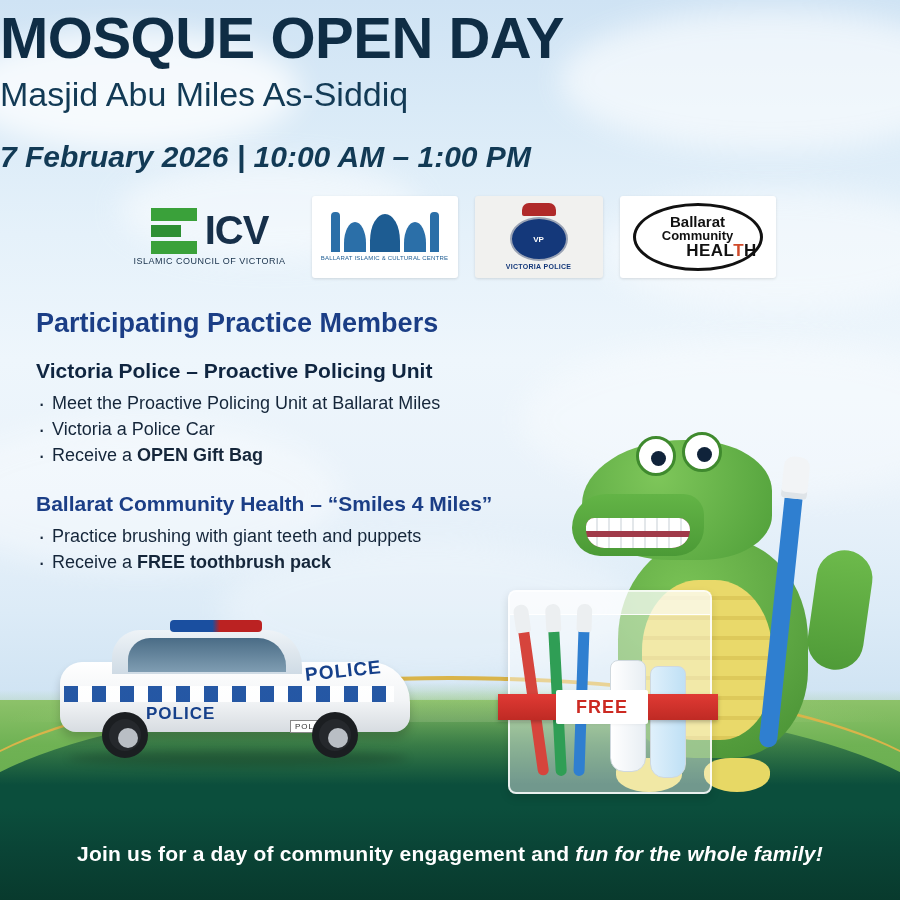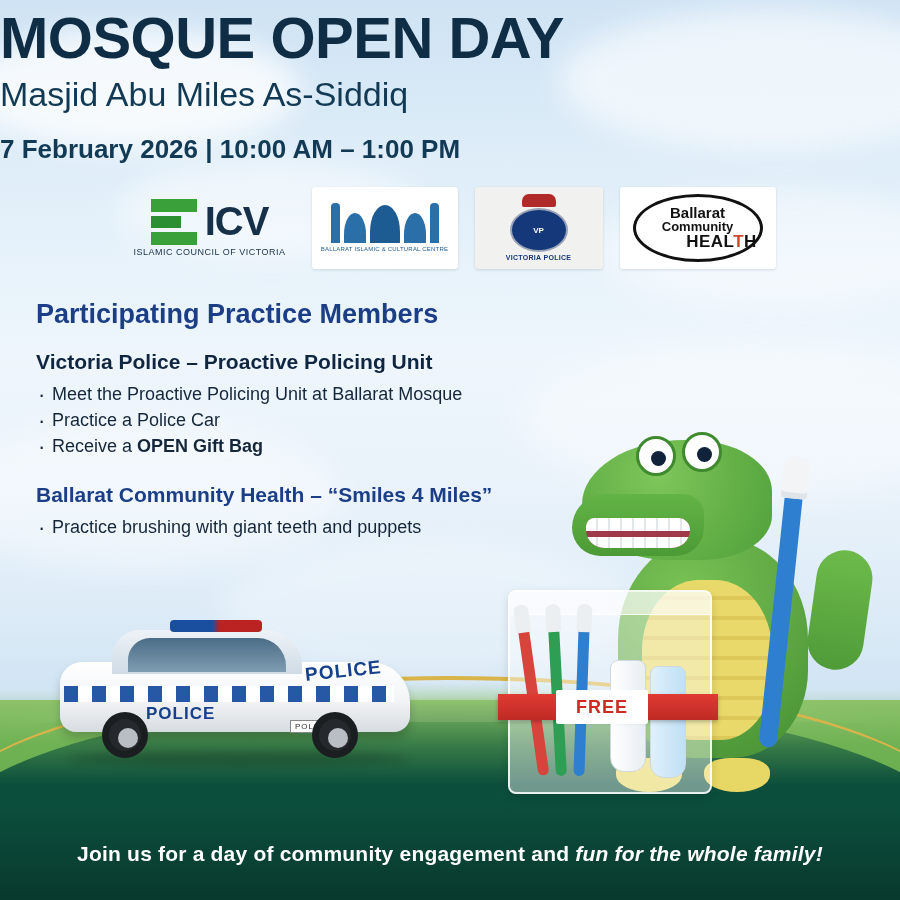--- a/index.html
+++ b/index.html
@@ -120,24 +120,25 @@
     color: #0f2d45;
     letter-spacing: -0.5px;
   }
   .subtitle {
     margin-top: 6px;
     font-size: 34px;
     font-weight: normal;
     color: #123a55;
   }
   .datetime {
-    margin-top: 20px;
-    font-size: 26px;
+    margin-top: 26px;
+    font-size: 30px;
     font-weight: bold;
     color: #123a55;
+    font-style: italic;
   }
 
   
   .logos {
     position: relative;
     z-index: 3;
     margin-top: 22px;
     display: flex;
     justify-content: center;
     align-items: flex-end;
@@ -617,30 +618,31 @@
     </div>
 
   </div>
 
   <div class="content">
     <div class="section-heading">Participating Practice Members</div>
 
     <div>
       <div class="block-title">Victoria Police – Proactive Policing Unit</div>
       <ul class="bullets">
-        <li>Meet the Proactive Policing Unit at Ballarat Mosque</li>
-        <li>Practice a Police Car</li>
+        <li>Meet the Proactive Policing Unit at Ballarat Miles</li>
+        <li>Victoria a Police Car</li>
         <li><span>Receive a </span><b>OPEN Gift Bag</b></li>
       </ul>
     </div>
 
     <div>
       <div class="block-title blue">Ballarat Community Health – “Smiles 4 Miles”</div>
       <ul class="bullets">
         <li>Practice brushing with giant teeth and puppets</li>
+        <li><span>Receive a </span><b>FREE toothbrush pack</b></li>
       </ul>
     </div>
   </div>
 
   <div class="police-car">
     <div class="car-shadow"></div>
     <div class="car-body"></div>
     <div class="car-cabin"></div>
     <div class="car-glass"></div>
     <div class="lightbar"></div>

